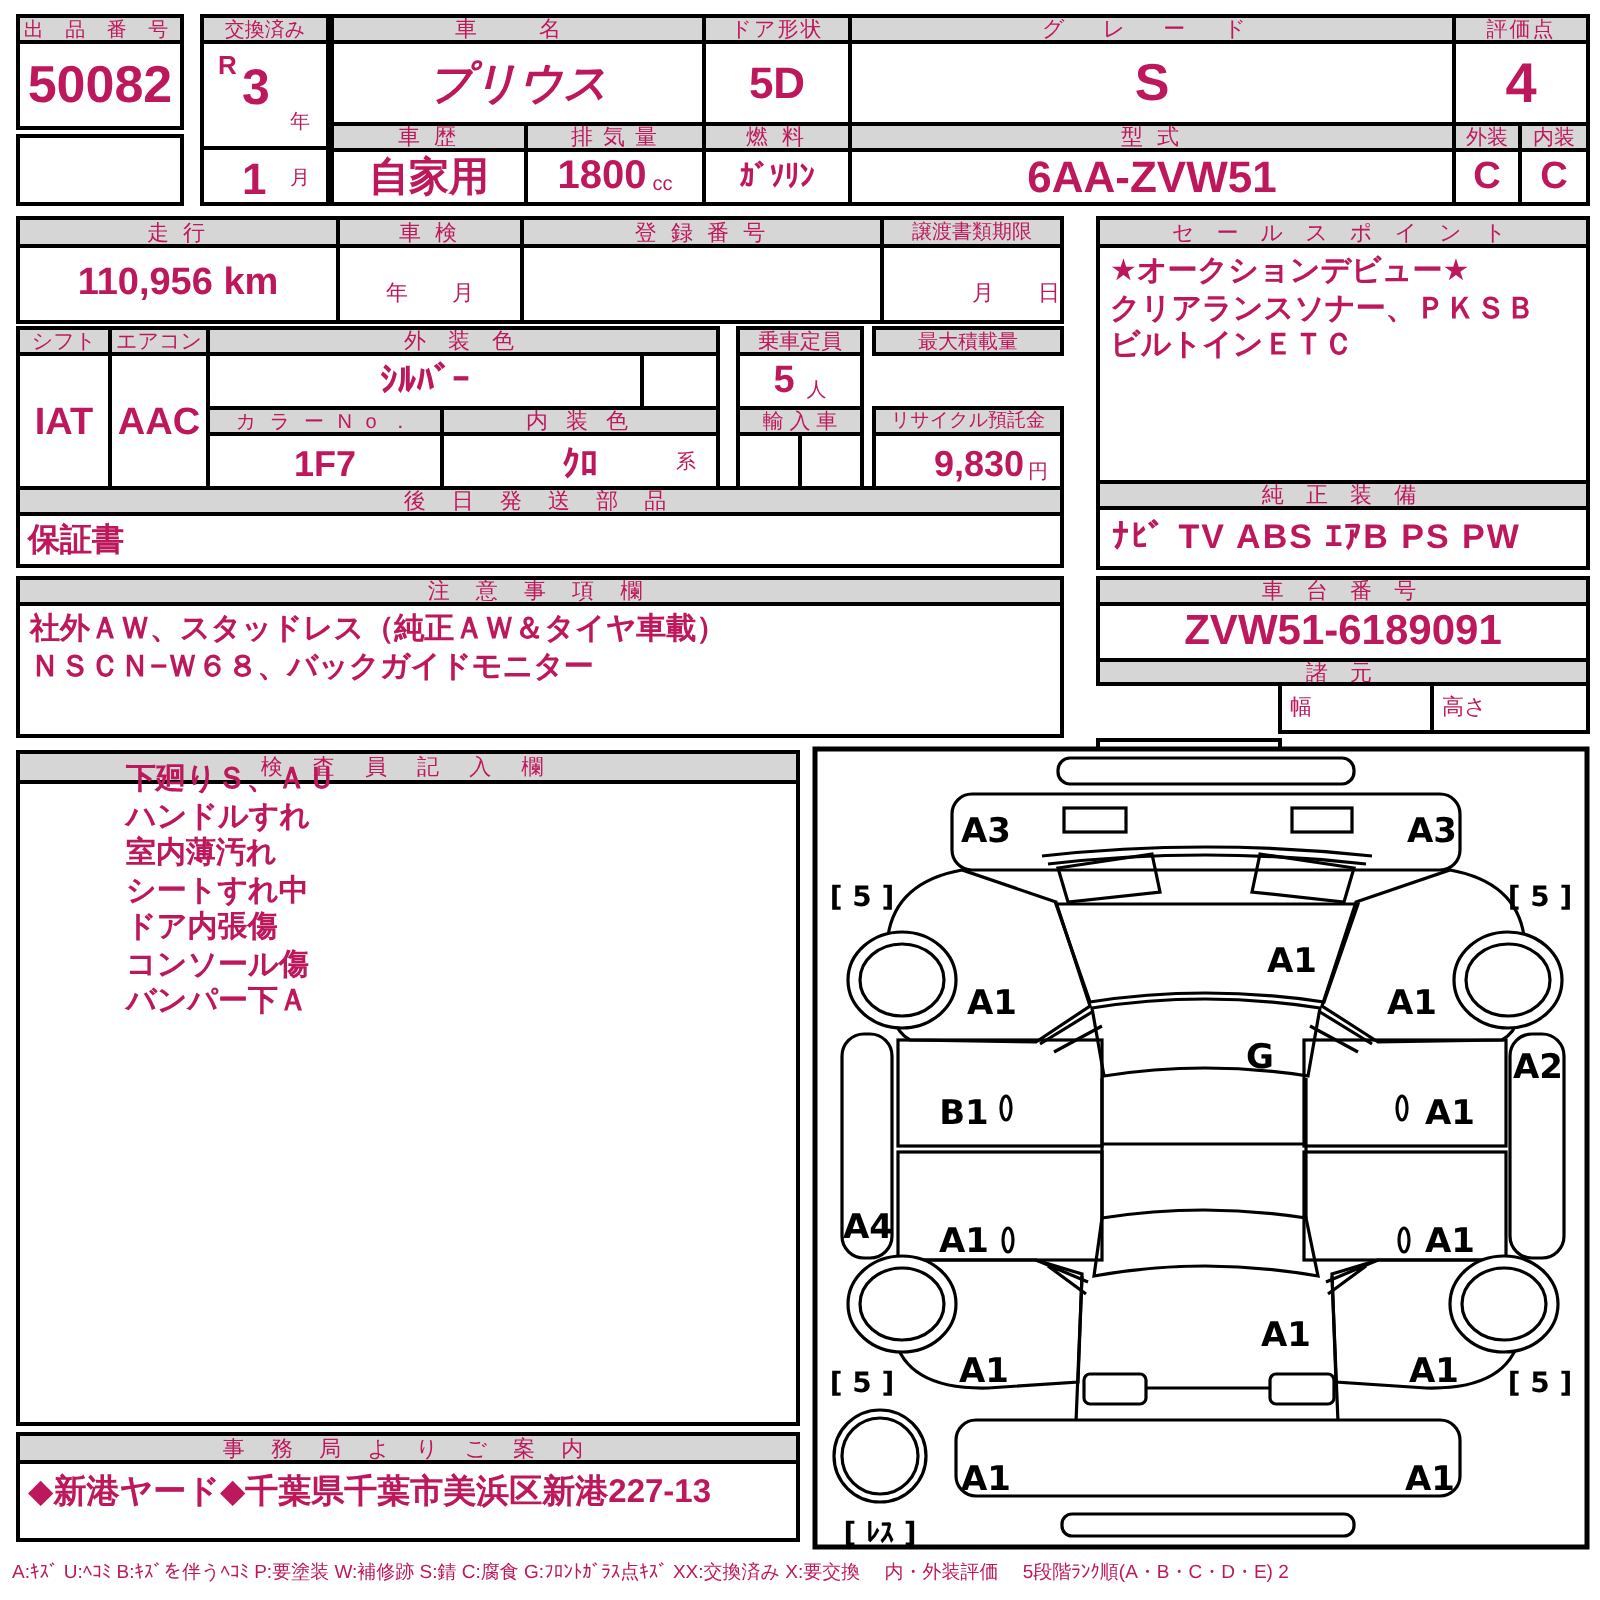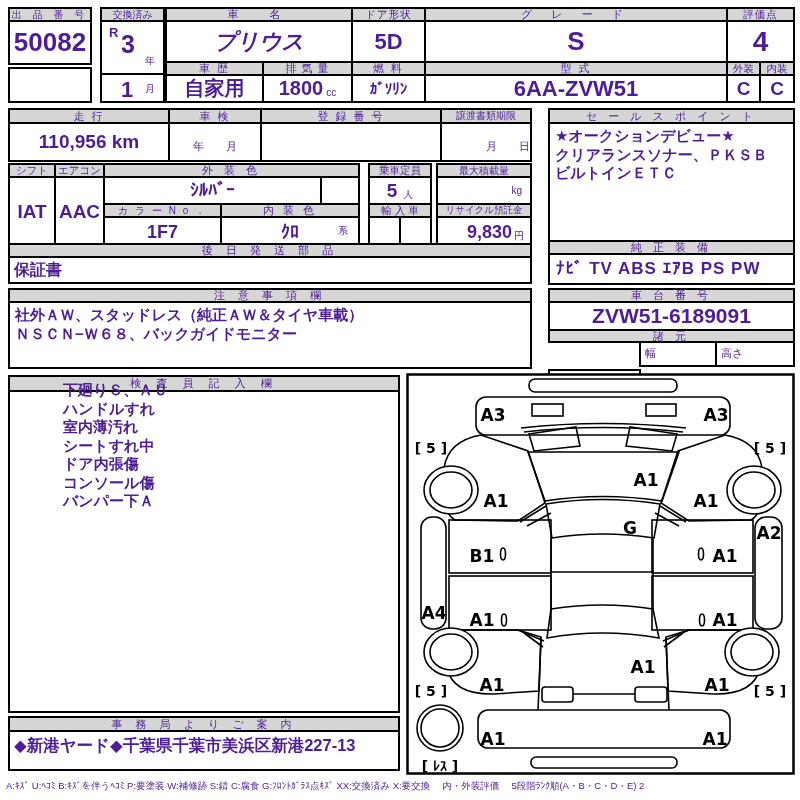--- a/index.html
+++ b/index.html
@@ -1,17 +1,17 @@
 <!DOCTYPE html>
 <html><head>
 <meta charset="utf-8">
 <style>
   html,body { margin:0; padding:0; background:#fff; }
   #sheet { position:relative; width:800px; height:800px; background:#fff; overflow:hidden;
-           font-family:"Liberation Sans","DejaVu Sans",sans-serif; color:#4c1d95; }
+           font-family:"Liberation Sans","DejaVu Sans",sans-serif; color:#be185d; }
   .bx  { position:absolute; box-sizing:border-box; border:2px solid #000; background:#fff;
          display:flex; align-items:center; justify-content:center; overflow:hidden; white-space:nowrap; }
   .hd  { position:absolute; box-sizing:border-box; border:2px solid #000; background:#d6d6d6;
          display:flex; align-items:center; justify-content:center; overflow:hidden; white-space:nowrap;
          font-size:11px; letter-spacing:2px; }
   .v   { font-weight:bold; }
   .left{ justify-content:flex-start; }
   .top { align-items:flex-start; }
   .unit{ font-size:10px; font-weight:normal; }
   .lines { display:block; padding:3px 5px; }
@@ -106,23 +106,20 @@
   <div class="hd" style="left:368px;top:163px;width:64px;height:15px;font-size:10.5px;letter-spacing:0;">乗車定員</div>
   <div class="bx" style="left:368px;top:176px;width:64px;height:29px;">
     <span class="v" style="font-size:19px;">5</span>
     <span class="unit" style="margin-left:6px;margin-top:8px;">人</span>
   </div>
   <div class="hd" style="left:368px;top:203px;width:64px;height:15px;font-size:10.5px;letter-spacing:0;">輸 入 車</div>
   <div class="bx" style="left:368px;top:216px;width:33px;height:32px;"></div>
   <div class="bx" style="left:399px;top:216px;width:33px;height:32px;"></div>
 
   <div class="hd" style="left:436px;top:163px;width:96px;height:15px;font-size:10px;letter-spacing:0;">最大積載量</div>
-  <div class="bx" style="left:436px;top:176px;width:96px;height:29px;justify-content:flex-end;padding-right:8px;">
-    <span class="unit">kg</span>
-  </div>
   <div class="hd" style="left:436px;top:203px;width:96px;height:15px;font-size:9.5px;letter-spacing:0;">リサイクル預託金</div>
   <div class="bx" style="left:436px;top:216px;width:96px;height:32px;justify-content:flex-end;padding-right:6px;">
     <span class="v" style="font-size:18px;">9,830</span>
     <span class="unit" style="margin-left:2px;margin-top:8px;">円</span>
   </div>
 
   <div class="hd" style="left:8px;top:243px;width:524px;height:15px;letter-spacing:5px;">後 日 発 送 部 品</div>
   <div class="bx v left" style="left:8px;top:256px;width:524px;height:28px;font-size:16px;padding-left:4px;">保証書</div>
 
   <div class="hd" style="left:8px;top:288px;width:524px;height:15px;letter-spacing:5px;">注 意 事 項 欄</div>

